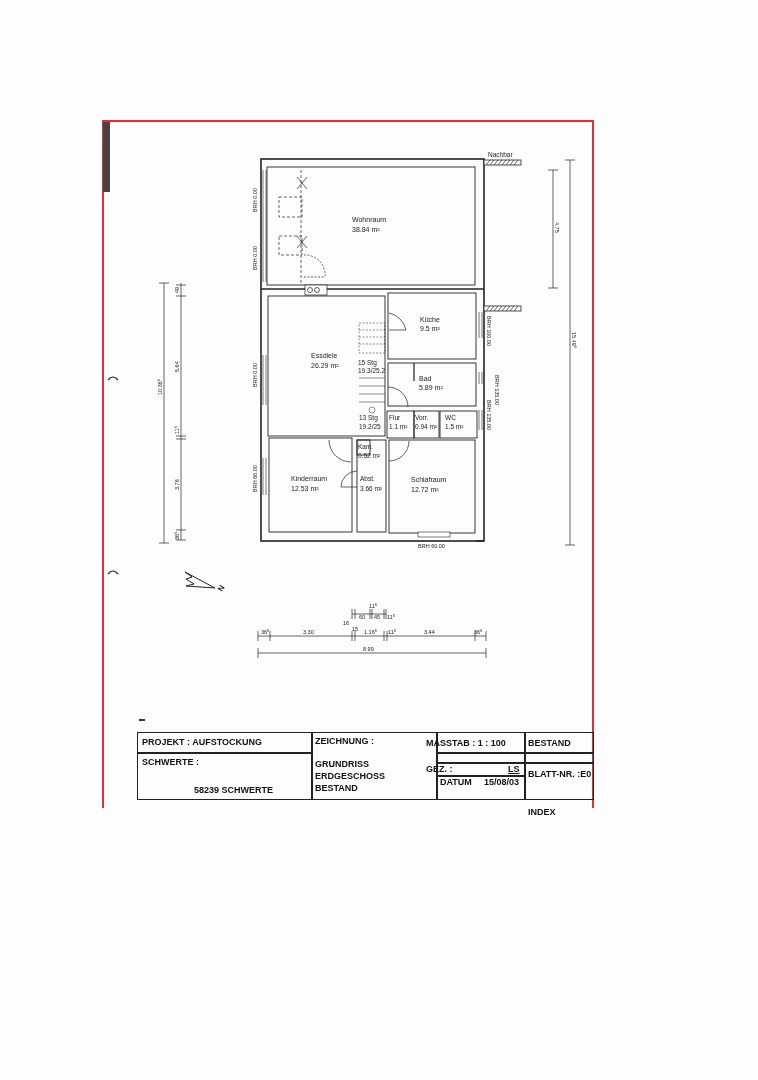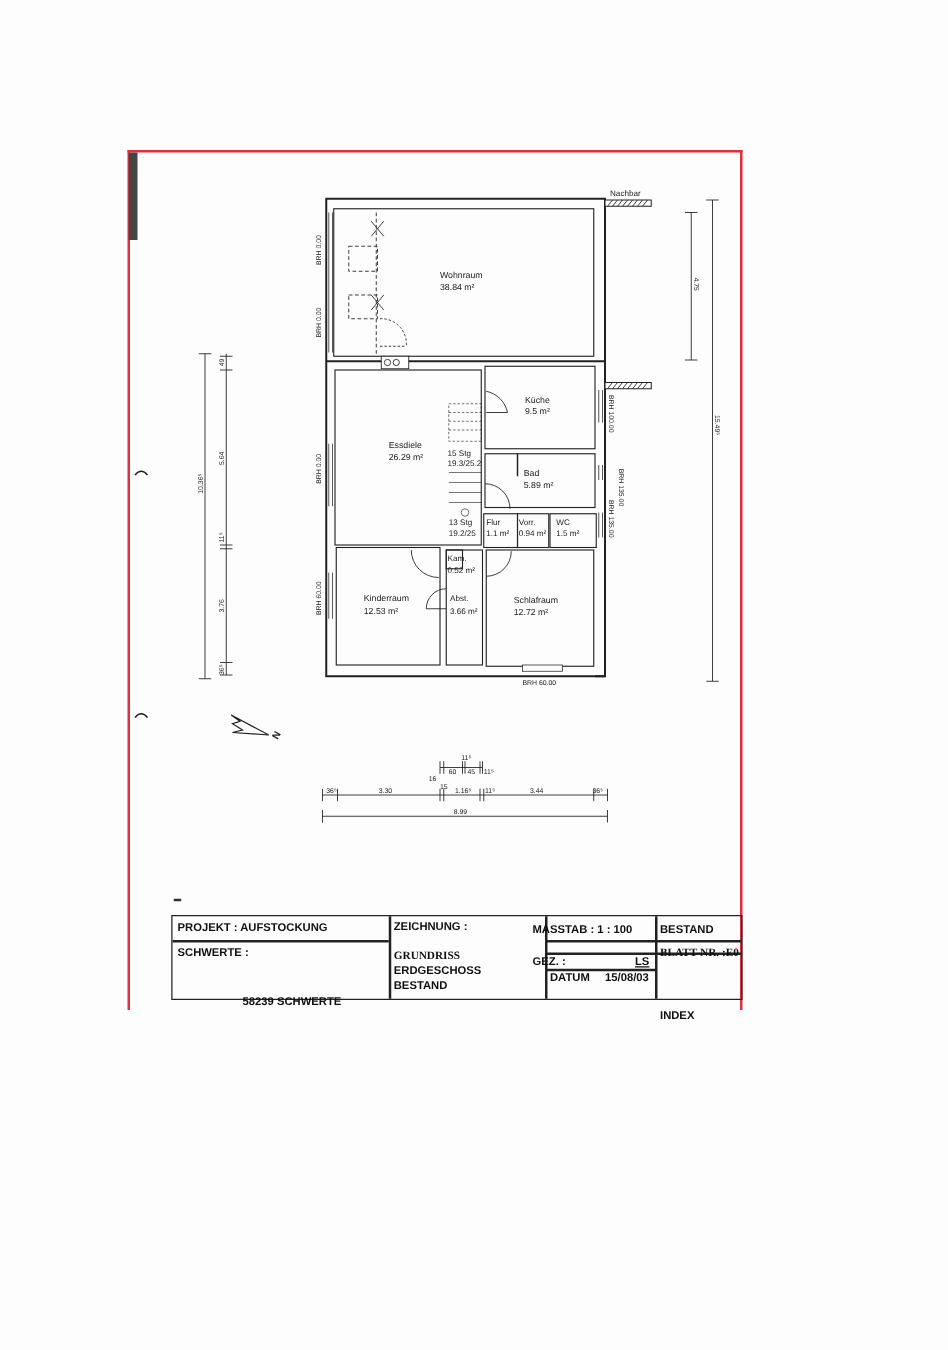--- a/index.html
+++ b/index.html
@@ -258,29 +258,29 @@
     <div class="v" style="left:173px;top:0;height:66px;"></div>
     <div class="v" style="left:298px;top:0;height:66px;"></div>
     <div class="v" style="left:386px;top:0;height:66px;"></div>
     <div class="h" style="left:0;top:19px;width:173px;"></div>
     <div class="h" style="left:298px;top:19px;width:157px;"></div>
     <div class="h" style="left:298px;top:29px;width:157px;"></div>
     <div class="h" style="left:298px;top:42px;width:88px;"></div>
 
     <div class="cell" style="left:4px;top:4px;">PROJEKT : AUFSTOCKUNG</div>
     <div class="cell" style="left:4px;top:24px;">SCHWERTE :</div>
-    <div class="cell" style="left:56px;top:63px;">58239 SCHWERTE</div>
+    <div class="cell" style="left:56px;top:52px;">58239 SCHWERTE</div>
 
     <div class="cell" style="left:177px;top:3px;">ZEICHNUNG :</div>
-    <div class="cell" style="left:177px;top:26px;font-family:Liberation Serif, serif;">GRUNDRISS</div>
+    <div class="cell" style="left:177px;top:26px;">GRUNDRISS</div>
     <div class="cell" style="left:177px;top:38px;">ERDGESCHOSS</div>
     <div class="cell" style="left:177px;top:50px;">BESTAND</div>
 
     <div class="cell" style="left:288px;top:5px;">MASSTAB : 1 : 100</div>
     <div class="cell" style="left:390px;top:5px;">BESTAND</div>
     <div class="cell" style="left:288px;top:31px;">GEZ. :</div>
     <div class="cell" style="left:370px;top:31px;text-decoration:underline;">LS</div>
-    <div class="cell" style="left:390px;top:24px;font-family:Liberation Serif, serif;">BLATT-NR. :E0</div>
+    <div class="cell" style="left:390px;top:36px;">BLATT-NR. :E0</div>
     <div class="cell" style="left:302px;top:44px;">DATUM</div>
     <div class="cell" style="left:346px;top:44px;">15/08/03</div>
     <div class="cell" style="left:390px;top:44px;margin-top:30px;">INDEX</div>
   </div>
 </div>
 
 </body></html>

